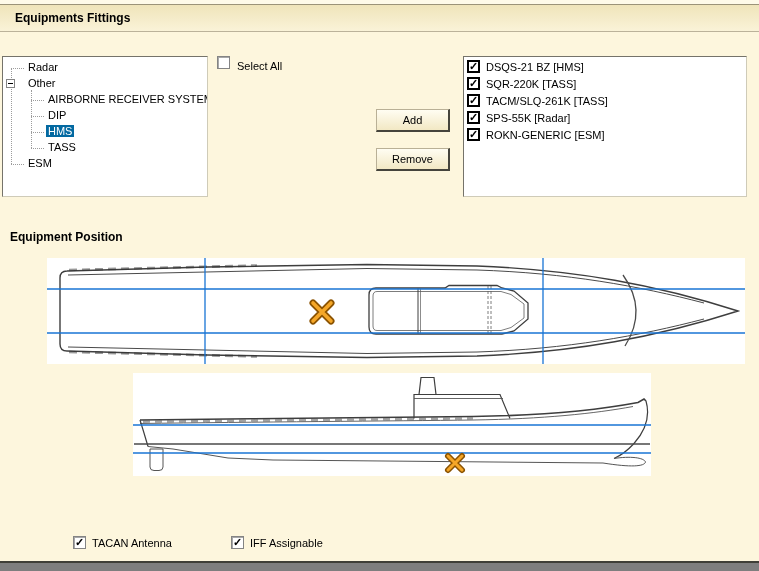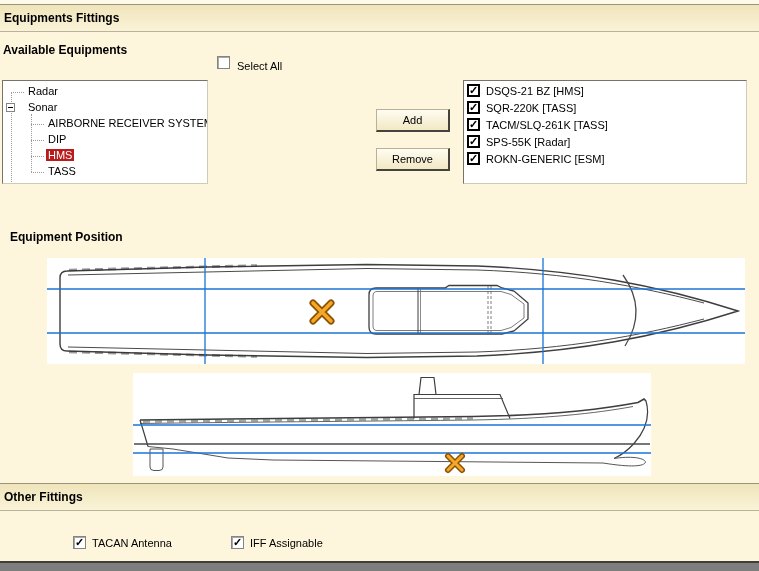--- a/index.html
+++ b/index.html
@@ -5,39 +5,39 @@
   html,body{margin:0;padding:0;}
   body{font-family:"Liberation Sans",sans-serif;}
   #app{position:relative;width:759px;height:571px;background:#FDF6DD;overflow:hidden;}
 
   
   .top-strip{position:absolute;left:0;top:0;width:759px;height:4px;background:#FEFAE9;}
   .band{position:absolute;left:0;width:759px;height:26px;
         background:linear-gradient(#EFE4BA,#FAF3D8);
         border-top:1px solid #9B9379;border-bottom:1px solid #BBB29A;}
   .band .band-label{font:bold 12px "Liberation Sans",sans-serif;color:#000;
-        line-height:26px;padding-left:4px;display:block;}
+        line-height:26px;padding-left:15px;display:block;}
   #band-top{top:4px;}
   #band-other{top:483px;}
 
   .sec-label{position:absolute;font:bold 12px "Liberation Sans",sans-serif;color:#000;white-space:nowrap;}
 
   
-  .panel{position:absolute;top:80px;height:104px;background:#fff;box-sizing:border-box;
+  .panel{position:absolute;top:56px;height:141px;background:#fff;box-sizing:border-box;
          border:1px solid;border-color:#75736A #CFCBB8 #CFCBB8 #75736A;overflow:hidden;}
   #tree-panel{left:2px;width:206px;}
   #model-panel{left:215px;width:152px;}
   #assign-panel{left:463px;width:284px;}
 
   
   .dotv{position:absolute;width:0;border-left:1px dotted #9C9C9C;}
   .doth{position:absolute;height:0;border-top:1px dotted #9C9C9C;}
   .tree-row{position:absolute;height:14px;font:11px "Liberation Sans",sans-serif;color:#000;white-space:nowrap;}
   .tree-row .lbl{padding:0 2px;}
-  .tree-row.selected .lbl{background:#b91c1c;color:#fff;}
+  .tree-row.selected .lbl{background:#0369a1;color:#fff;}
   .expander{position:absolute;left:3px;top:22px;width:9px;height:9px;background:#fff;
             border:1px solid #848484;box-sizing:border-box;}
   .expander::after{content:"";position:absolute;left:1px;top:3px;width:5px;height:1px;background:#000;}
 
   
   .list-item{position:absolute;left:3px;font:11px "Liberation Sans",sans-serif;color:#000;white-space:nowrap;}
 
   
   .chk-row{position:absolute;left:3px;height:15px;font:11px "Liberation Sans",sans-serif;color:#000;white-space:nowrap;}
   .cbx{position:absolute;left:0;top:0;width:13px;height:13px;background:#fff;
@@ -73,40 +73,39 @@
 <body>
 
 <div id="app">
 
   <div class="top-strip"></div>
 
   <div class="band" id="band-top">
     <span class="band-label">Equipments Fittings</span>
   </div>
 
-  <div class="sec-label" style="left:3px;top:43px;">Available Equipments</div>
 
   <span class="cbx3d" style="left:217px;top:56px;"></span>
   <div class="cb-label" style="left:237px;top:60px;">Select All</div>
 
 
   <div class="panel" id="tree-panel">
     <div class="dotv" style="left:8px;top:11px;height:96px;"></div>
     <div class="dotv" style="left:28px;top:33px;height:58px;"></div>
     <div class="doth" style="left:8px;top:11px;width:13px;"></div>
     <div class="doth" style="left:8px;top:107px;width:13px;"></div>
     <div class="doth" style="left:28px;top:43px;width:13px;"></div>
     <div class="doth" style="left:28px;top:59px;width:13px;"></div>
     <div class="doth" style="left:28px;top:75px;width:13px;"></div>
     <div class="doth" style="left:28px;top:91px;width:13px;"></div>
 
     <div class="tree-row" style="left:23px;top:4px;">
       <span class="lbl">Radar</span></div>
     <div class="tree-row" style="left:23px;top:20px;">
-      <span class="lbl">Sonar</span></div>
+      <span class="lbl">Other</span></div>
     <span class="expander"></span>
     <div class="tree-row" style="left:43px;top:36px;">
       <span class="lbl">AIRBORNE RECEIVER SYSTEM</span></div>
     <div class="tree-row" style="left:43px;top:52px;">
       <span class="lbl">DIP</span></div>
     <div class="tree-row selected" style="left:43px;top:68px;">
       <span class="lbl">HMS</span></div>
     <div class="tree-row" style="left:43px;top:84px;">
       <span class="lbl">TASS</span></div>
     <div class="tree-row" style="left:23px;top:100px;">
@@ -199,23 +198,20 @@
         <line x1="0" y1="80" x2="518" y2="80" stroke="#1874D4" stroke-width="1.3"></line>
       </g>
 
       <g>
         <path d="M315 83 L329 97 M315 97 L329 83" stroke="#8A5200" stroke-width="6" stroke-linecap="round" fill="none"></path>
         <path d="M315 83 L329 97 M315 97 L329 83" stroke="#F5A728" stroke-width="3" stroke-linecap="round" fill="none"></path>
       </g>
     </svg>
   </div>
 
-  <div class="band" id="band-other">
-    <span class="band-label">Other Fittings</span>
-  </div>
 
   <span class="cbx3d checked" style="left:73px;top:536px;"></span>
   <div class="cb-label" style="left:92px;top:537px;">TACAN Antenna</div>
 
   <span class="cbx3d checked" style="left:231px;top:536px;"></span>
   <div class="cb-label" style="left:250px;top:537px;">IFF Assignable</div>
 
   <div id="bottom-line"></div>
   <div id="bottom-bar"></div>
 </div>

